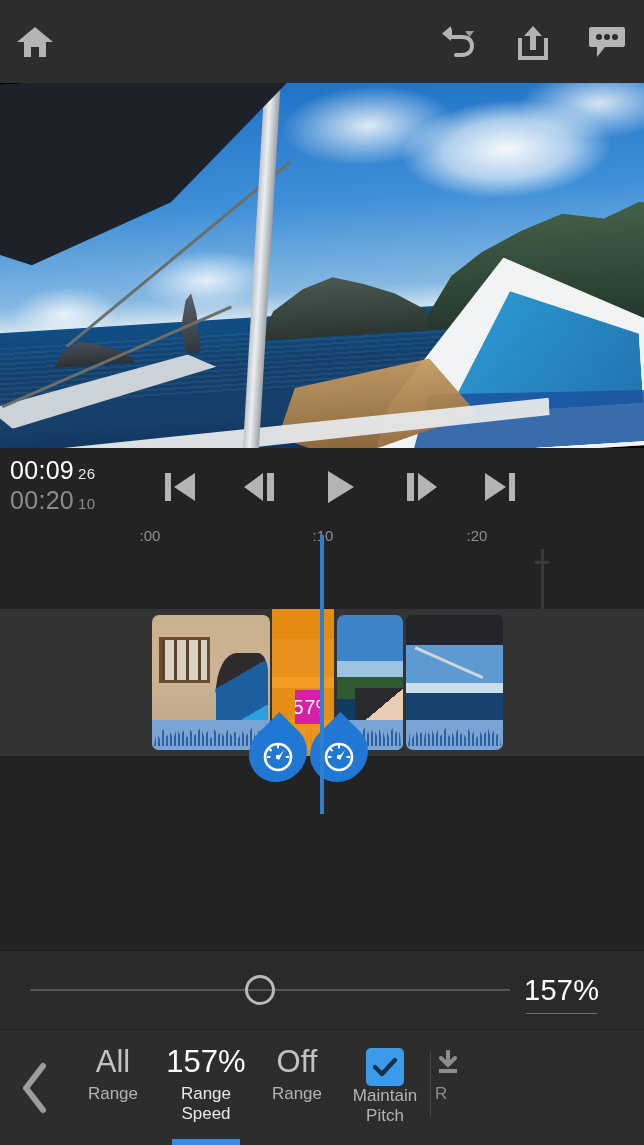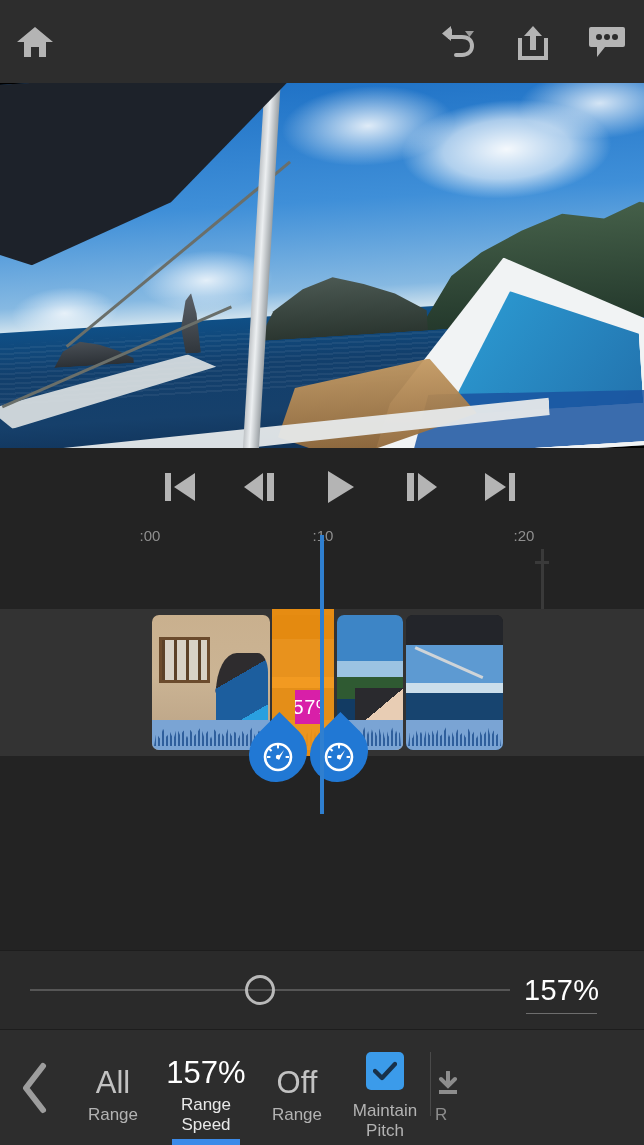--- a/index.html
+++ b/index.html
@@ -280,21 +280,21 @@
   
   .bottombar {
     position: absolute; left: 0; top: 1030px; width: 644px; height: 115px;
     background: #2d2d2d;
     display: flex; align-items: stretch;
   }
   .back-chev { width: 68px; display: flex; align-items: center; justify-content: center; }
   .bitems { flex: 1; display: flex; align-items: flex-start; }
   .bitem {
     position: relative; display: flex; flex-direction: column;
-    align-items: center; justify-content: center;
+    align-items: center; justify-content: flex-start;
     padding-top: 13px; height: 115px;
   }
   .bitem .bval { font-size: 31px; color: #c2c2c2; line-height: 38px; white-space: nowrap; }
   .bitem.active .bval { color: #ffffff; }
   .bitem .blabel {
     margin-top: 3px; font-size: 17px; color: #b3b3b3; line-height: 20px;
     text-align: center; white-space: pre-line;
   }
   .bitem.active .blabel { color: #e8e8e8; }
   .bitem .uline {
@@ -363,20 +363,28 @@
       <div class="rail"></div>
       <div class="outrigger"></div>
       <div class="rope rope-a"></div>
       <div class="rope rope-b"></div>
       <div class="mast"></div>
       <div class="canopy"></div>
     </div>
   </div>
 
   <div class="transport">
+    <div class="tc-block">
+      <div class="tc-cur">
+        <span>00:09</span><span class="frames">26</span>
+      </div>
+      <div class="tc-dur">
+        <span>00:20</span><span class="frames">10</span>
+      </div>
+    </div>
 
     <div class="tbtns">
       <div class="tbtn">
         <svg width="40" height="34" viewBox="0 0 40 34">
           <rect x="4" y="3" width="6" height="28" fill="#b4b4b4"></rect>
           <path d="M34 3 L34 31 L13 17 Z" fill="#b4b4b4"></path>
         </svg>
       </div>
       <div class="tbtn">
         <svg width="40" height="34" viewBox="0 0 40 34">
@@ -400,21 +408,21 @@
           <path d="M6 3 L6 31 L27 17 Z" fill="#b4b4b4"></path>
           <rect x="30" y="3" width="6" height="28" fill="#b4b4b4"></rect>
         </svg>
       </div>
     </div>
   </div>
 
   <div class="ruler">
     <div class="tick-label" style="left:150px">:00</div>
     <div class="tick-label" style="left:323px">:10</div>
-    <div class="tick-label" style="left:524px">:20</div>
+    <div class="tick-label" style="left:477px">:20</div>
     <div class="end-marker">
       <i class="v"></i>
       <i class="h"></i>
     </div>
   </div>
 
   <div class="tl">
     <div class="track">
 
       <div class="clip" style="left:152px; width:118px">
@@ -511,21 +519,21 @@
         <div class="bval">Off</div>
         <div class="blabel">Range</div>
       </div>
 
       <div class="bitem" style="width:90px; padding-top:18px">
         <div class="chk">
           <svg width="24" height="20" viewBox="0 0 24 20">
             <path d="M2 10 L9 17 L22 3" fill="none" stroke="#18314a" stroke-width="4.4" stroke-linecap="round" stroke-linejoin="round"></path>
           </svg>
         </div>
-        <div class="blabel" style="margin-top:11px">Maintain
+        <div class="blabel" style="margin-top:0">Maintain
 Pitch</div>
       </div>
 
       <div class="bdiv"></div>
 
       <div class="bitem" style="width:44px; padding-top:20px; align-items:flex-start">
         <svg width="26" height="26" viewBox="0 0 26 26" style="margin-left:4px">
           <path d="M13 1 L13 13 M6 8 L13 15 L20 8" fill="none" stroke="#8d8d8d" stroke-width="4" stroke-linecap="round"></path>
           <rect x="4" y="19" width="18" height="4" fill="#8d8d8d"></rect>
         </svg>

